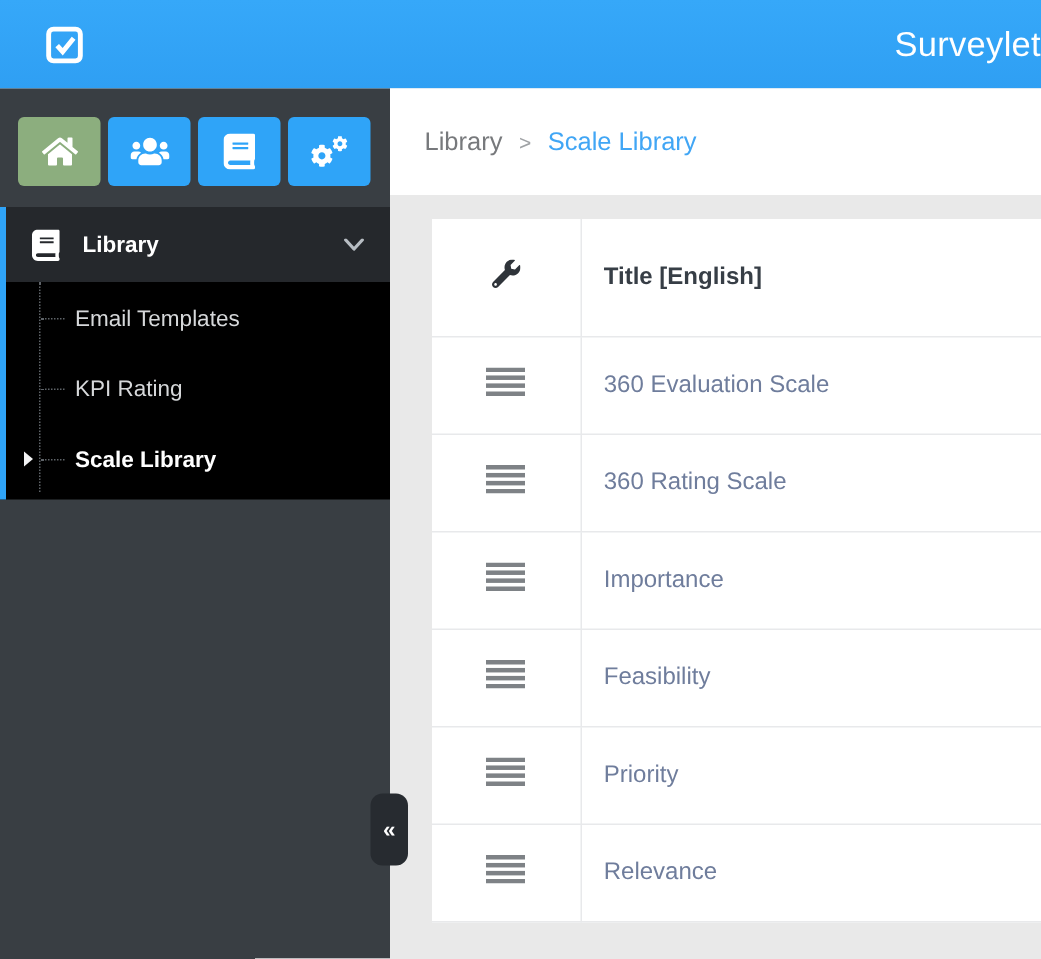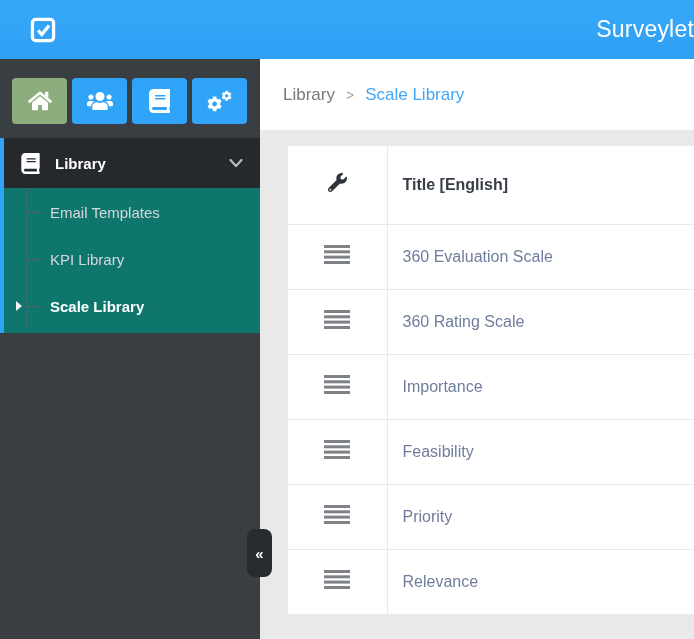--- a/index.html
+++ b/index.html
@@ -34,21 +34,21 @@
   .nav-section { margin-top:14px; }
   .nav-header {
     height:50px; background:#25282c; border-left:4px solid #2fa4f8;
     display:flex; align-items:center; gap:15px; padding-left:17px;
     position:relative; cursor:pointer;
   }
   .nav-header .nav-label { color:#fff; font-size:15px; font-weight:700; }
   .nav-header .chev { position:absolute; right:17px; top:21px; }
 
   .submenu {
-    position:relative; height:145px; background:#0f766e;
+    position:relative; height:145px; background:#000000;
     border-left:4px solid #2fa4f8; padding-top:1px;
   }
   .tree-vline {
     position:absolute; left:22px; top:0; bottom:5px;
     border-left:1px dotted #5f6469;
   }
   .submenu-item {
     position:relative; height:47px; display:flex; align-items:center;
     padding-left:46px; color:#d6d8da; font-size:15px; cursor:pointer;
   }
@@ -160,21 +160,21 @@
           </svg>
       </span>
     </div>
 
     <div class="submenu">
       <span class="tree-vline"></span>
       <div class="submenu-item">
         <span>Email Templates</span>
       </div>
       <div class="submenu-item">
-        <span>KPI Library</span>
+        <span>KPI Rating</span>
       </div>
       <div class="submenu-item active">
         <span class="caret-right"></span>
         <span>Scale Library</span>
       </div>
     </div>
   </div>
 </nav>
 
 <div class="collapse-tab">

